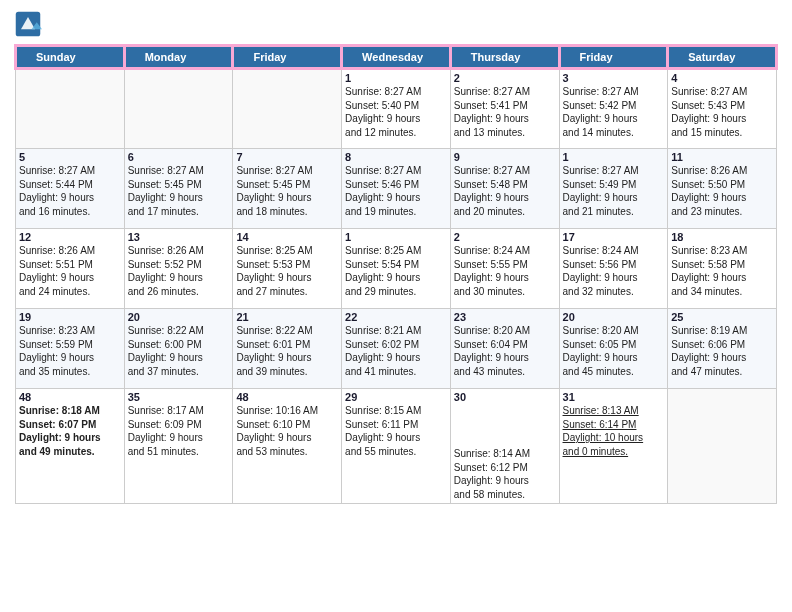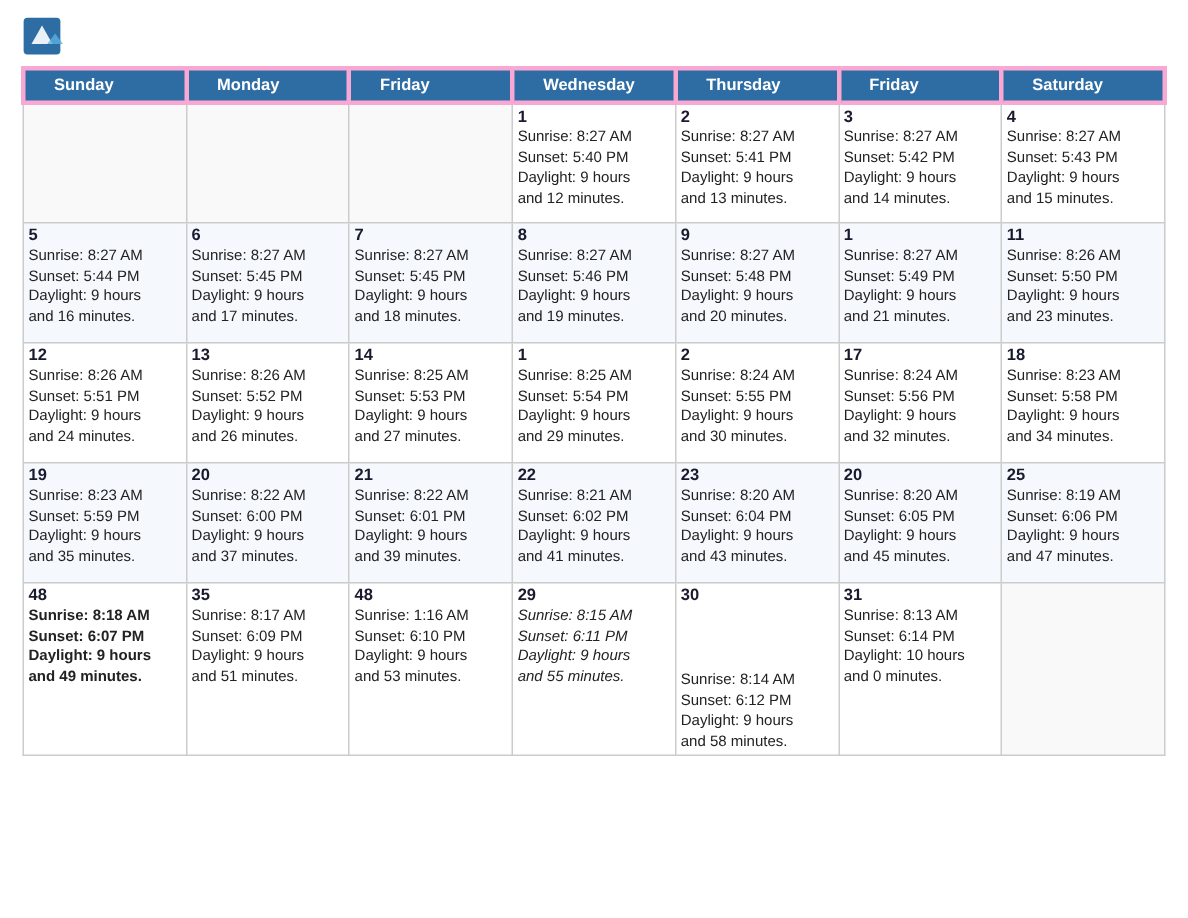--- a/index.html
+++ b/index.html
@@ -326,42 +326,42 @@
           </td>
           <td>
             <span class="day-num">35</span>
             <div class="day-info" style="white-space: pre-line;">Sunrise: 8:17 AM
 Sunset: 6:09 PM
 Daylight: 9 hours
 and 51 minutes.</div>
           </td>
           <td>
             <span class="day-num">48</span>
-            <div class="day-info" style="white-space: pre-line;">Sunrise: 1:16 AM
+            <div class="day-info" style="white-space: pre-line;">Sunrise: 10:16 AM
 Sunset: 6:10 PM
 Daylight: 9 hours
 and 53 minutes.</div>
           </td>
           <td>
             <span class="day-num">29</span>
-            <div class="day-info" style="white-space: pre-line; font-style: italic;">Sunrise: 8:15 AM
+            <div class="day-info" style="white-space: pre-line;">Sunrise: 8:15 AM
 Sunset: 6:11 PM
 Daylight: 9 hours
 and 55 minutes.</div>
           </td>
           <td>
             <span class="day-num">30</span>
             <div class="day-info" style="white-space: pre-line; margin-top: 44px;">Sunrise: 8:14 AM
 Sunset: 6:12 PM
 Daylight: 9 hours
 and 58 minutes.</div>
           </td>
           <td>
             <span class="day-num">31</span>
-            <div class="day-info" style="white-space: pre-line;">Sunrise: 8:13 AM
+            <div class="day-info" style="white-space: pre-line; text-decoration: underline;">Sunrise: 8:13 AM
 Sunset: 6:14 PM
 Daylight: 10 hours
 and 0 minutes.</div>
           </td>
           <td class="empty"></td>
         </tr>
       </tbody>
   </table>
 </div>
 

